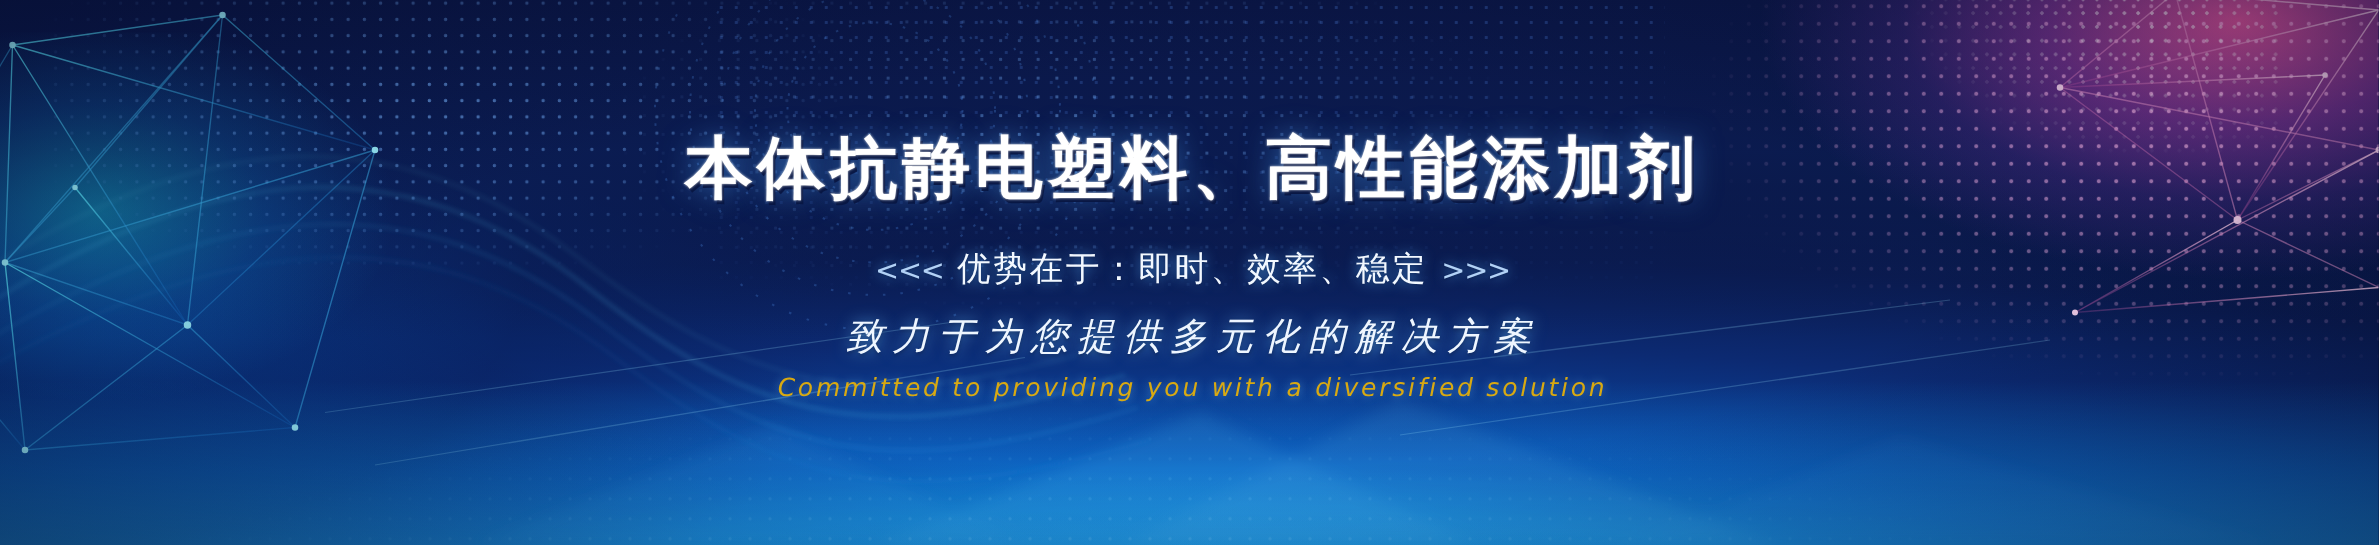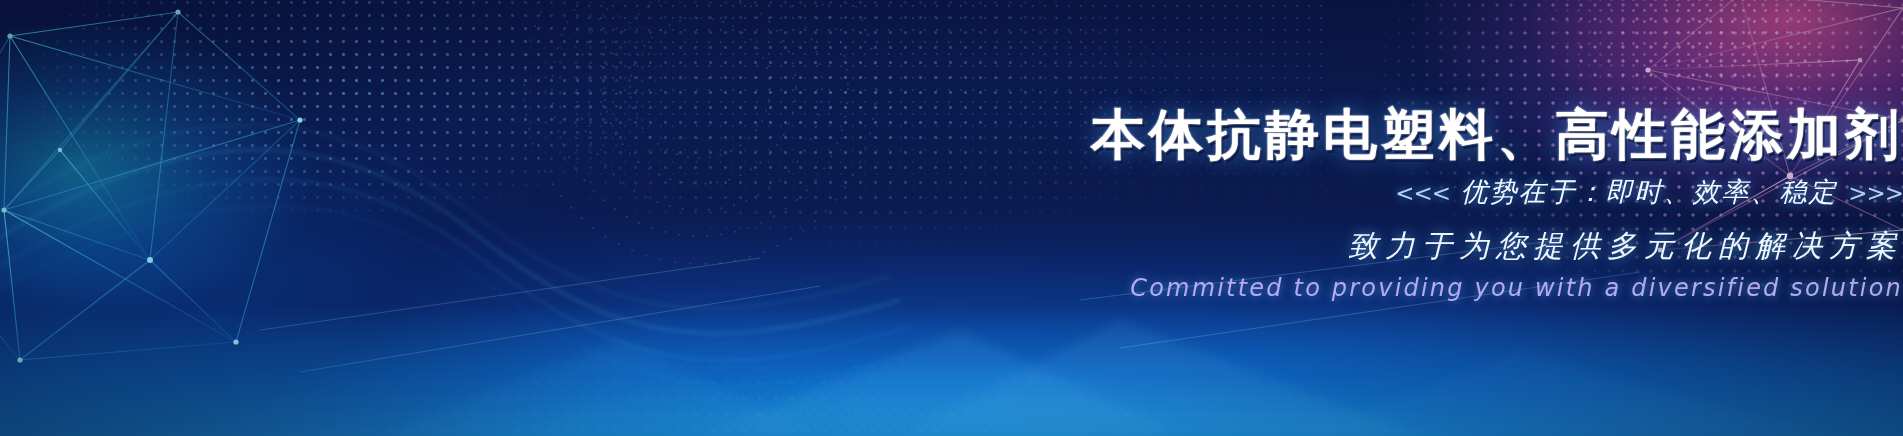--- a/index.html
+++ b/index.html
@@ -100,70 +100,69 @@
             mask-image:radial-gradient(55% 100% at 46% 100%, #000 0%, transparent 75%);
     opacity:.45;
   }
 
   
   .wire{ position:absolute; inset:0; width:100%; height:100%; }
 
   
   .content{
     position:absolute;
-    left:0; right:0; top:108px;
-    text-align:right;
+    left:0; right:11px; top:108px;
+    text-align:center;
     z-index:40;
     padding-left:16px;
   }
   .title{
     font-size:54px;
     font-weight:bold;
     letter-spacing:4px;
     color:#ffffff;
     line-height:1;
     text-shadow:
       0 0 2px rgba(255,255,255,.9),
       2px 3px 0 rgba(8,22,66,.95),
       0 0 22px rgba(80,170,255,.55);
     font-family:"DejaVu Sans","Liberation Sans",sans-serif;
   }
   .subtitle{
-    margin-top:16px;
+    margin-top:40px;
     font-size:27px;
     color:#f2f8ff;
     letter-spacing:2px;
     line-height:1;
     text-shadow:0 0 10px rgba(90,180,255,.75), 0 1px 2px rgba(6,18,60,.8);
     font-family:"DejaVu Sans","Liberation Sans",sans-serif;
-    font-style:italic;
   }
   .subtitle .chev{
     color:#bcdcff;
     letter-spacing:-1px;
     font-size:23px;
     opacity:.95;
   }
   .tagline{
     margin-top:26px;
     font-size:30px;
     font-style:italic;
     font-weight:normal;
     letter-spacing:7px;
     color:#eef6ff;
     line-height:1;
     text-shadow:0 0 12px rgba(110,200,255,.7), 0 2px 3px rgba(6,20,62,.7);
     font-family:"DejaVu Serif","Liberation Serif",serif;
   }
   .eng{
     margin-top:15px;
-    font-size:24px;
+    font-size:20px;
     font-style:italic;
     letter-spacing:2.2px;
-    color:#c4b5fd;
+    color:#eab308;
     line-height:1;
     opacity:.92;
     text-shadow:0 0 8px rgba(120,200,255,.55);
     font-family:"DejaVu Sans","Liberation Sans",sans-serif;
   }
 </style>
 </head>
 <body>
 
 <div id="banner">

